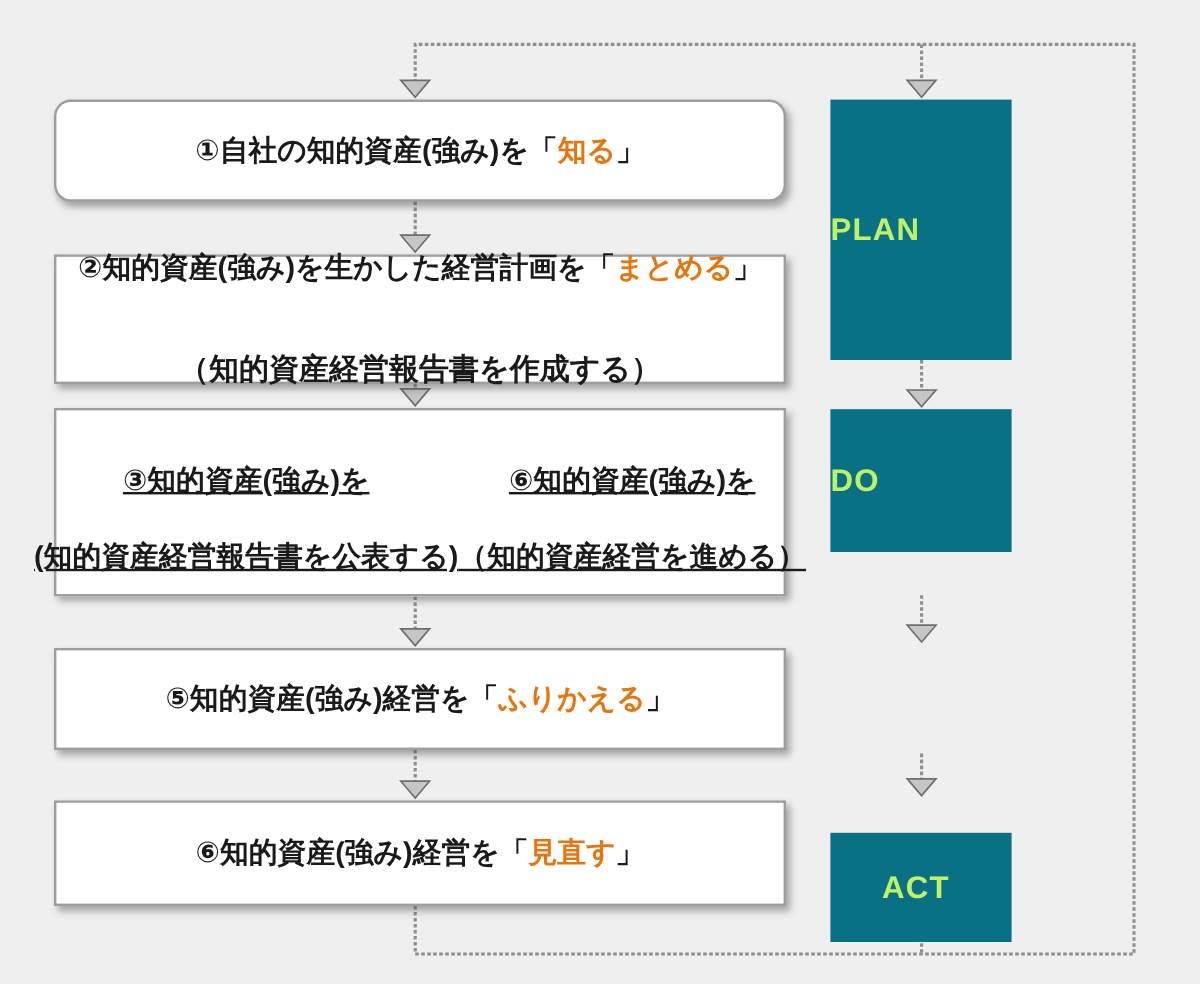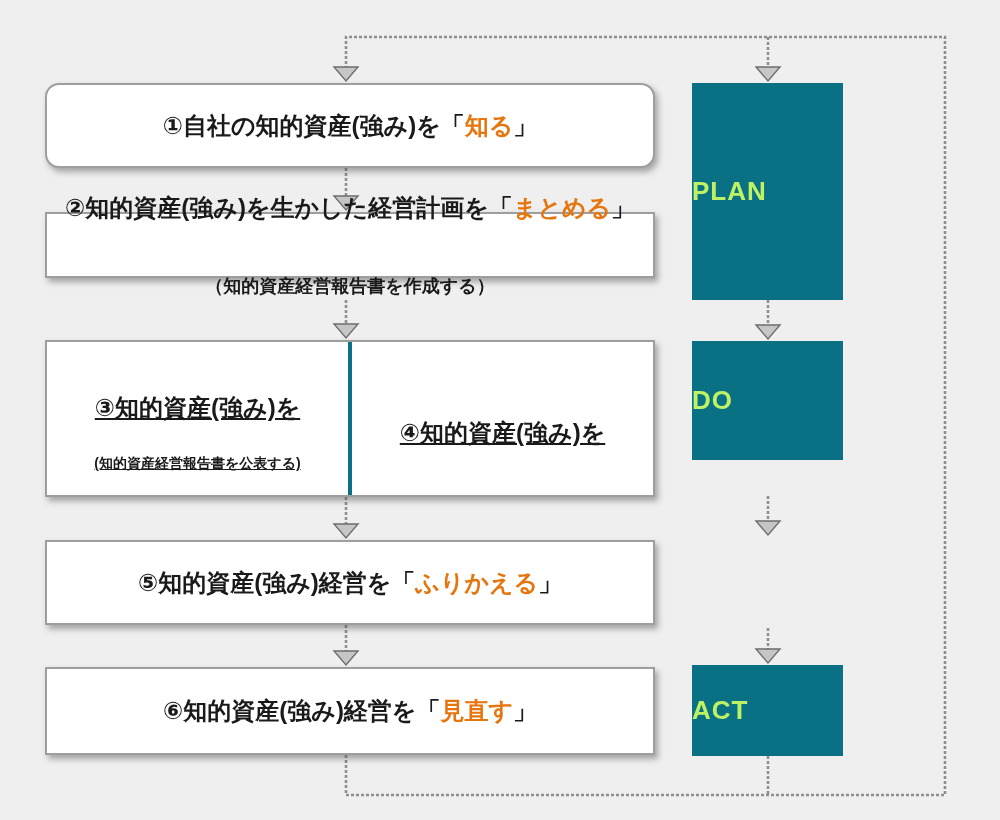--- a/index.html
+++ b/index.html
@@ -11,38 +11,38 @@
   .canvas{position:relative;width:1000px;height:820px;background:var(--background);overflow:hidden;}
   .connectors{position:absolute;left:0;top:0;z-index:1;}
   .conn{fill:none;stroke:var(--connector);stroke-width:2.6;stroke-dasharray:3 2;}
   .head{fill:var(--arrowhead-fill);stroke:var(--arrowhead-stroke);stroke-width:1.4;}
 
   .pbox{position:absolute;left:45px;width:610px;box-sizing:border-box;background:#fff;
     border:2px solid var(--box-border);box-shadow:3px 4px 6px rgba(70,70,70,.45);
     display:flex;flex-direction:column;align-items:center;justify-content:center;
     color:var(--text);font-weight:bold;z-index:2;}
   .box1{top:83px;height:85px;border-radius:14px;}
-  .box2{top:212px;height:66px;gap:36px;}
+  .box2{top:212px;height:108px;gap:36px;}
   .box34{top:340px;height:157px;flex-direction:row;align-items:stretch;padding:0;}
   .box5{top:540px;height:85px;}
   .box6{top:667px;height:88px;}
   .title{font-size:24px;line-height:1.3;text-align:center;white-space:nowrap;}
   .hl{color:var(--orange);}
-  .subtitle{font-size:18px;margin-top:15px;text-align:center;white-space:nowrap;}
+  .subtitle{font-size:25px;margin-top:15px;text-align:center;white-space:nowrap;}
   .half{flex:1;display:flex;flex-direction:column;align-items:center;justify-content:center;padding-top:28px;text-decoration:underline;}
-  .half .subtitle{font-size:14px;margin-top:32px;}
+  .half .subtitle{font-size:24px;margin-top:32px;}
   .divider{width:4px;background:var(--teal);}
 
   .tbox{position:absolute;left:692px;width:151px;box-sizing:border-box;background:var(--teal);
     color:#bef264;display:flex;align-items:center;justify-content:flex-start;
     font-weight:bold;font-size:26px;letter-spacing:1px;z-index:2;}
   .plan{top:83px;height:217px;}
   .do{top:341px;height:119px;}
   .check{top:537px;height:91px;}
-  .act{top:665px;height:91px;}
+  .act{top:694px;height:91px;padding-left:43px;}
 </style>
 </head>
 <body>
 
 <div class="canvas">
 
   <svg class="connectors" width="1000" height="820" viewBox="0 0 1000 820">
 
     <path class="conn" d="M346,755 L346,795 L945,795 L945,37 L346,37 L346,67"></path>
     <polygon class="head" points="334,67 358,67 346,81"></polygon>
@@ -78,21 +78,22 @@
     <div class="subtitle">（知的資産経営報告書を作成する）</div>
   </div>
 
   <div class="pbox box34">
     <div class="half">
       <div class="title">③知的資産(強み)を</div>
       <div class="subtitle">(知的資産経営報告書を公表する)</div>
     </div>
     <div class="divider"></div>
     <div class="half">
-      <div class="title">④知的資産(強み)を</div>
+      <div class="title">⑥知的資産(強み)を</div>
+      <div class="subtitle">（知的資産経営を進める）</div>
     </div>
   </div>
 
   <div class="pbox box5">
     <div class="title"><span>⑤知的資産(強み)経営を「</span><span class="hl">ふりかえる</span><span>」</span></div>
   </div>
 
   <div class="pbox box6">
     <div class="title"><span>⑥知的資産(強み)経営を「</span><span class="hl">見直す</span><span>」</span></div>
   </div>

